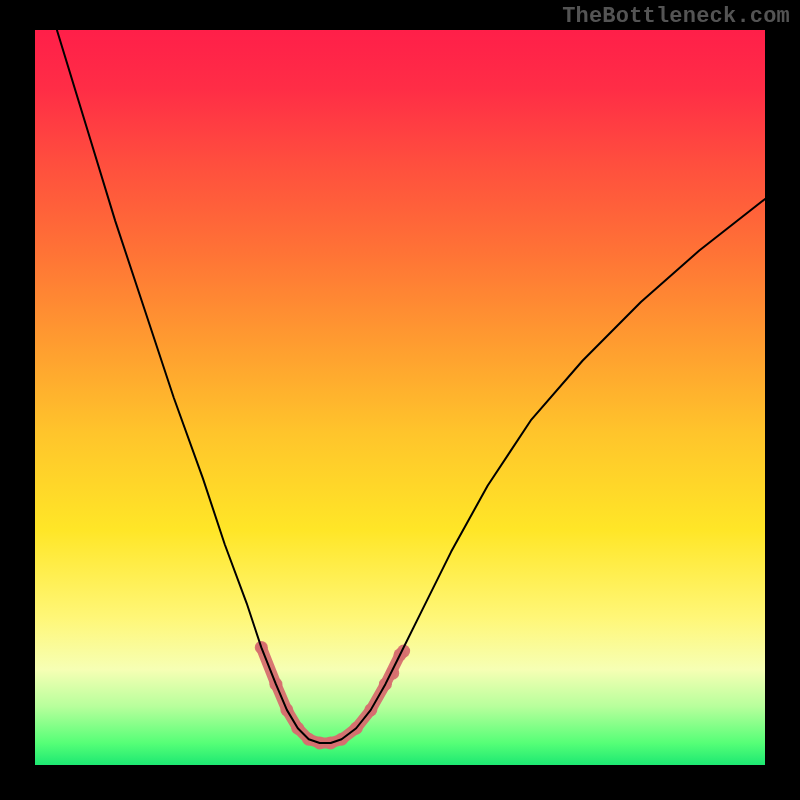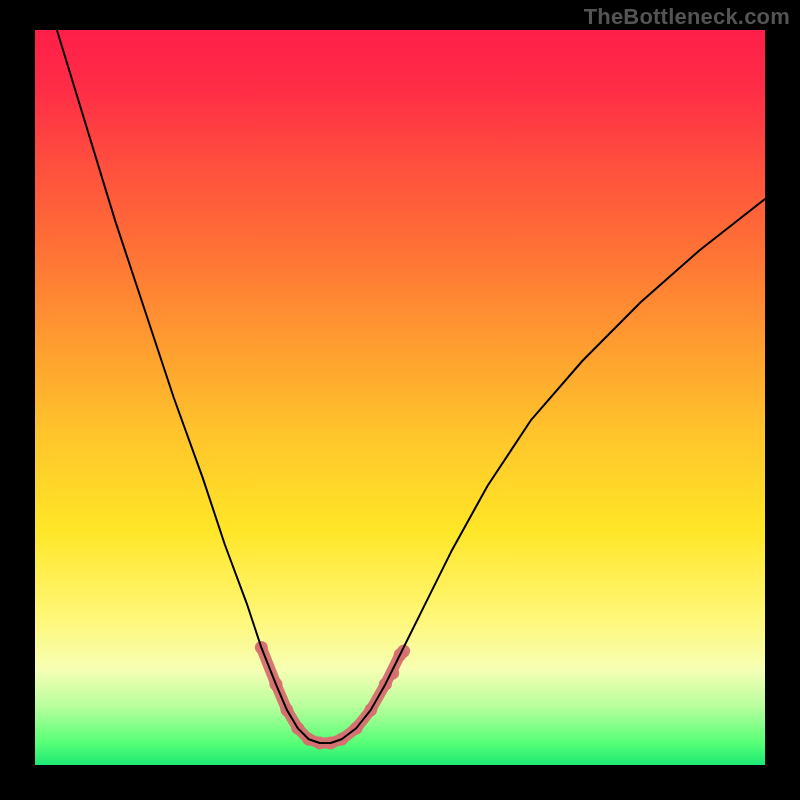--- a/index.html
+++ b/index.html
@@ -9,20 +9,21 @@
     height: 800px;
     overflow: hidden;
     background: #000;
     font-family: Arial, Helvetica, sans-serif;
   }
   .stage {
     position: relative;
     width: 800px;
     height: 800px;
     background: #000;
+    font-family: Liberation Mono, monospace;
   }
   .watermark {
     position: absolute;
     top: 4px;
     right: 10px;
     color: #545454;
     font-size: 22px;
     font-weight: 600;
     letter-spacing: 0.2px;
     z-index: 30;

